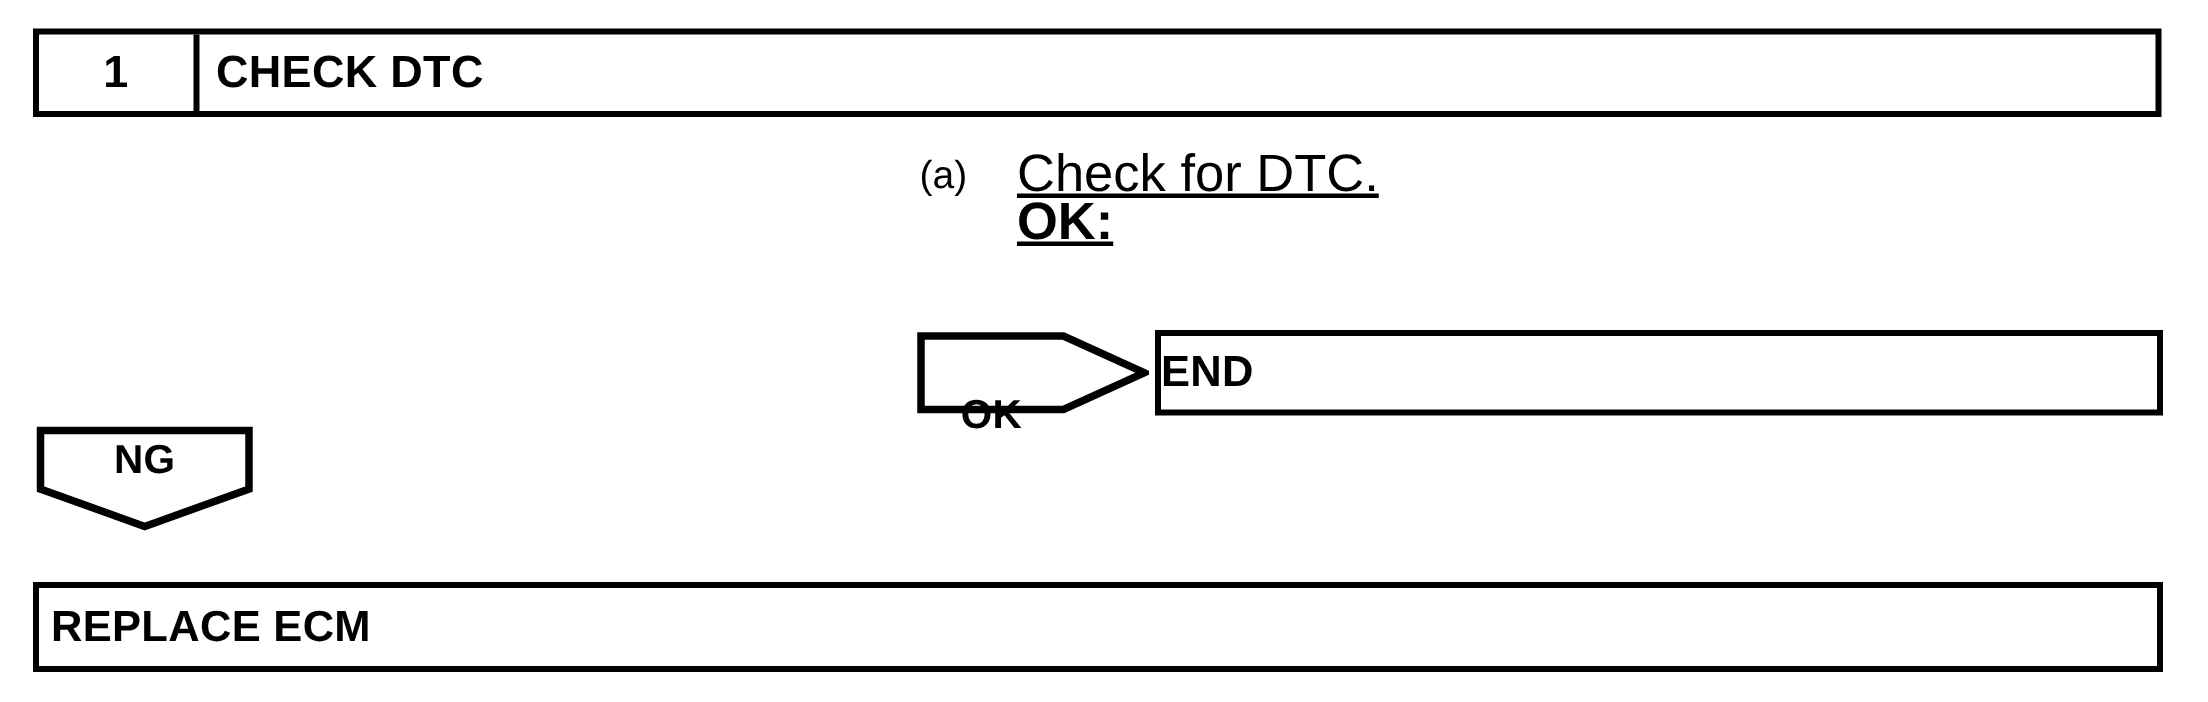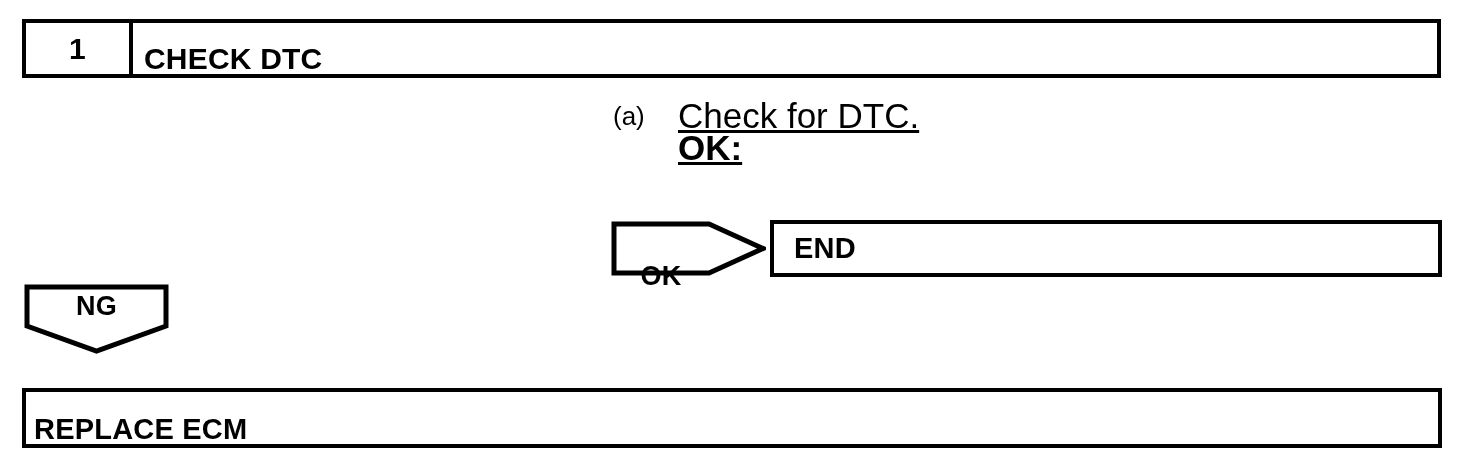--- a/index.html
+++ b/index.html
@@ -39,21 +39,21 @@
   }
   .step-number {
     font-size: 30px;
     font-weight: bold;
     line-height: 1;
     letter-spacing: 0.5px;
   }
   .step-title-cell {
     flex: 1;
     display: flex;
-    align-items: flex-end;
+    align-items: center;
     padding-left: 11px;
     box-sizing: border-box;
   }
   .step-title {
     font-size: 30px;
     font-weight: bold;
     line-height: 1;
     letter-spacing: 0.2px;
   }
 
@@ -124,21 +124,21 @@
   .end-box {
     position: absolute;
     left: 770px;
     top: 220px;
     width: 672px;
     height: 57px;
     border: 4px solid #000000;
     box-sizing: border-box;
     display: flex;
     align-items: center;
-    padding-left: 20px;
+    padding-left: 0;
     background: #ffffff;
   }
   .end-label {
     font-size: 29px;
     font-weight: bold;
     line-height: 1;
     letter-spacing: 0.2px;
   }
 
   
@@ -171,21 +171,21 @@
   
   .action-box {
     position: absolute;
     left: 22px;
     top: 388px;
     width: 1420px;
     height: 60px;
     border: 4px solid #000000;
     box-sizing: border-box;
     display: flex;
-    align-items: flex-end;
+    align-items: center;
     padding-left: 8px;
     background: #ffffff;
   }
   .action-label {
     font-size: 29px;
     font-weight: bold;
     line-height: 1;
     letter-spacing: 0.2px;
   }
 </style>

